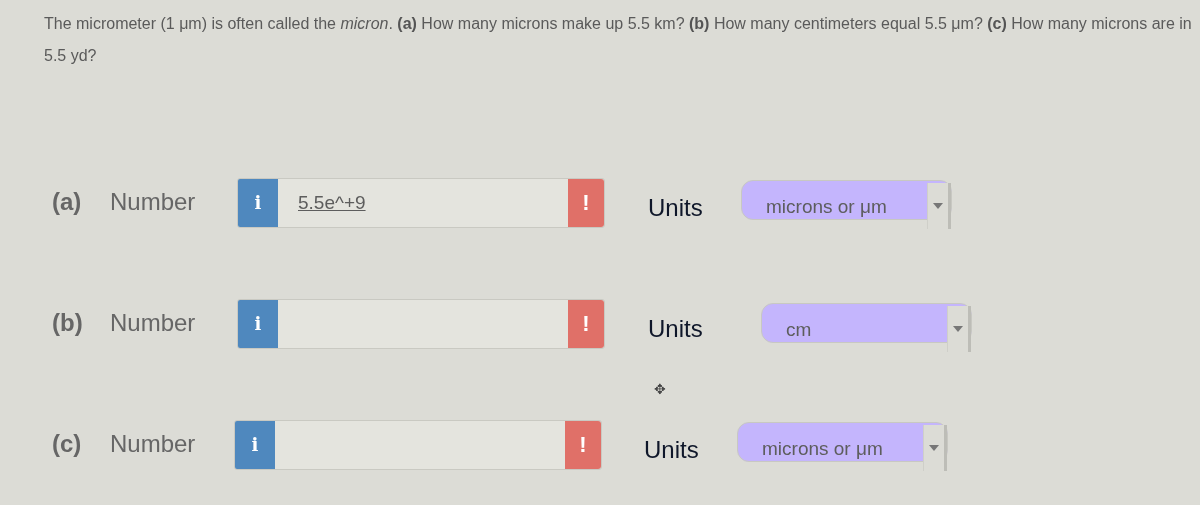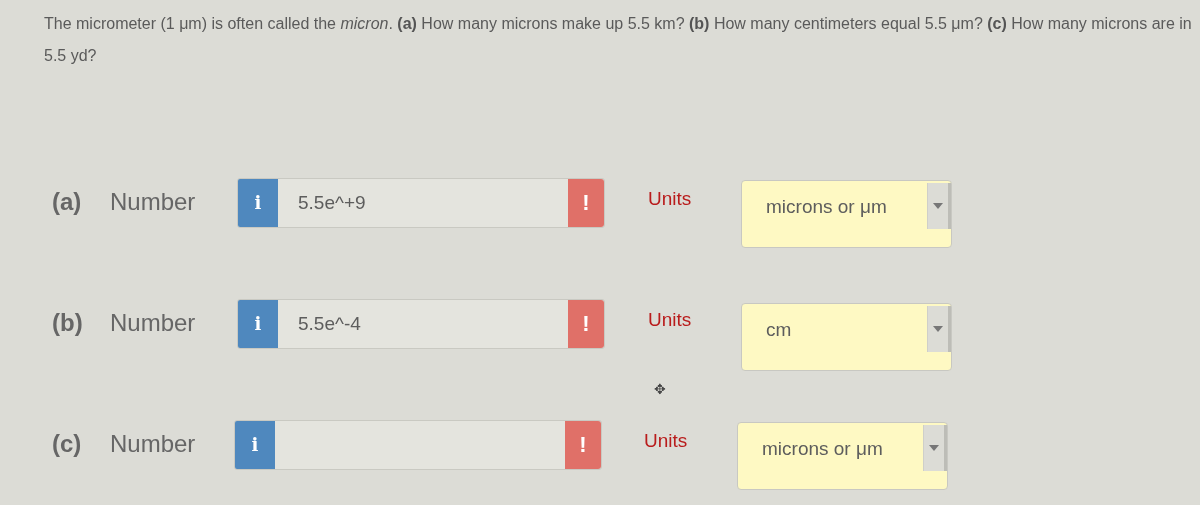--- a/index.html
+++ b/index.html
@@ -24,31 +24,31 @@
     border:1px solid #c9c9c2; background:#e4e4de; box-sizing:border-box;
     border-radius:3px;
   }
   .info {
     position:absolute; left:0; top:0; width:40px; height:48px;
     background:#4f88be; color:#fff; font-family:"DejaVu Serif", serif;
     font-weight:bold; font-size:18px; text-align:center; line-height:48px;
     border-radius:2px 0 0 2px;
   }
   .val {
-    position:absolute; left:60px; top:0; line-height:48px; font-size:19px; color:#5d5d5d;
+    position:absolute; left:60px; top:0; line-height:48px; font-size:19px; color:#5d5d5d;text-decoration:underline;
   }
   .warn {
     position:absolute; right:0; top:0; width:36px; height:48px;
     background:#e07068; color:#fff; font-weight:bold; font-size:22px;
     text-align:center; line-height:48px; border-radius:0 3px 3px 0;
   }
-  .unitslabel { position:absolute; left:648px; font-size:19px; color:#b91c1c; top:10px; }
+  .unitslabel { position:absolute; left:648px; font-size:24px; color:#0f172a; top:16px; }
   .select {
-    position:absolute; left:741px; width:211px; height:68px; box-sizing:border-box;
-    border:1px solid #c8c8c2; background:#fef9c3; border-radius:4px;
+    position:absolute; left:741px; width:211px; height:40px; box-sizing:border-box;
+    border:1px solid #c8c8c2; background:#c4b5fd; border-radius:12px;
   }
   .select .opt { position:absolute; left:24px; top:0; line-height:52px; font-size:19px; color:#5d5d5d; }
   .select .arrow {
     position:absolute; right:0; top:2px; width:20px; height:46px;
     border-left:1px solid #cfcfc9; border-right:3px solid #bdbdb7; background:#dcdcd6;
   }
   .select .arrow::after {
     content:""; position:absolute; left:5px; top:20px;
     border-left:5px solid transparent; border-right:5px solid transparent; border-top:6px solid #777;
   }
@@ -74,25 +74,24 @@
     <span class="opt">microns or μm</span>
     <span class="arrow"></span>
   </div>
 </div>
 
 <div class="row" style="top:299px;">
   <span class="part">(b)</span>
   <span class="numlabel">Number</span>
   <div class="field">
     <span class="info">i</span>
-    <span class="val">5.5e^-4</span>
     <span class="warn">!</span>
   </div>
   <span class="unitslabel">Units</span>
-  <div class="select" style="top:4px;">
+  <div class="select" style="top:4px;margin-left:20px;">
     <span class="opt">cm</span>
     <span class="arrow"></span>
   </div>
 </div>
 
 <span class="cursor">✥</span>
 
 <div class="row" style="top:420px;">
   <span class="part">(c)</span>
   <span class="numlabel">Number</span>

